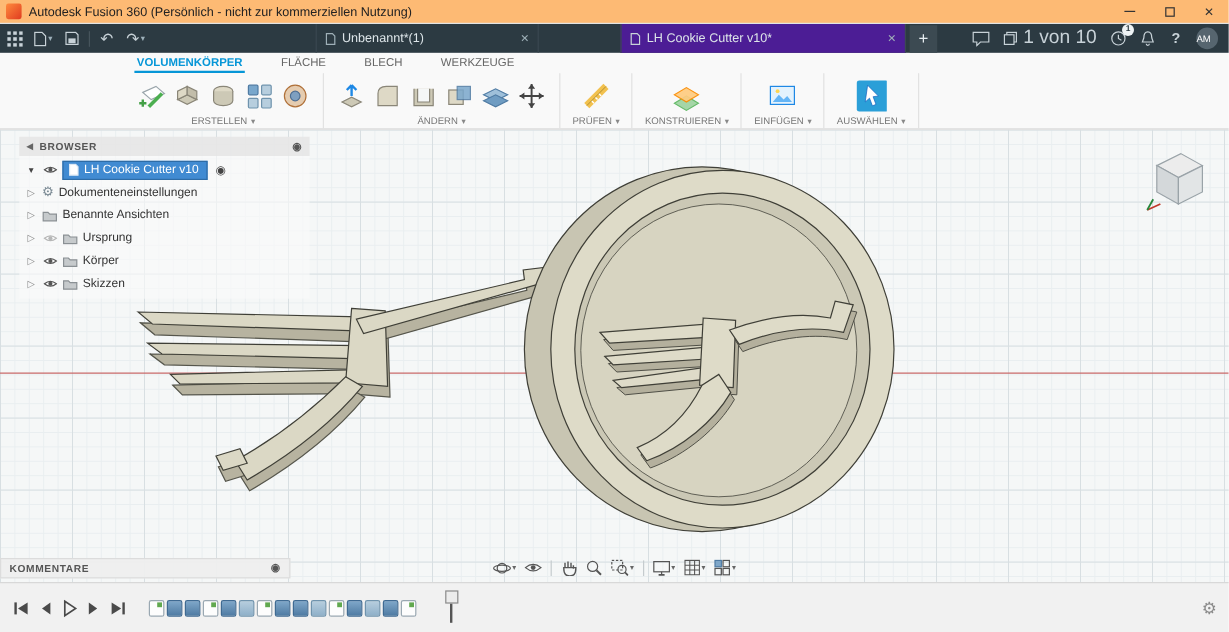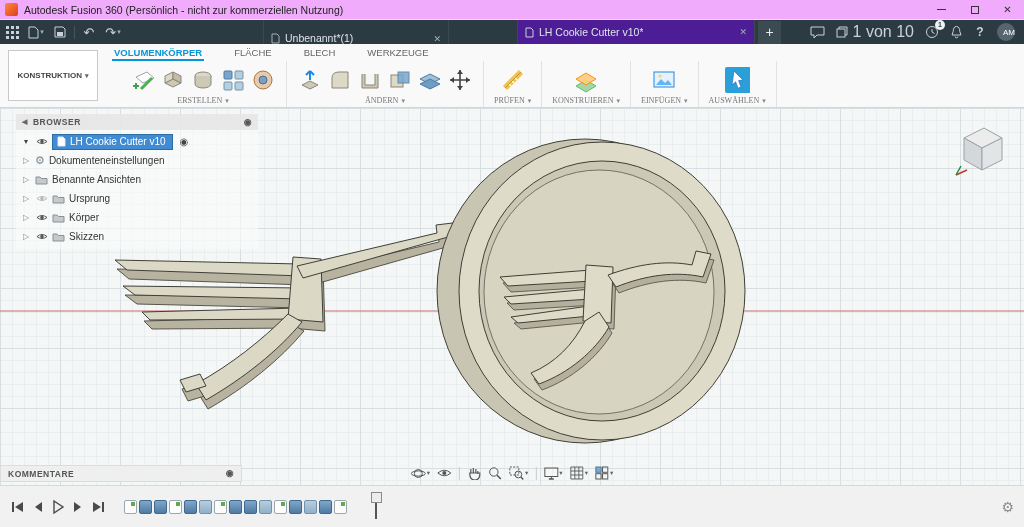--- a/index.html
+++ b/index.html
@@ -1,64 +1,64 @@
 <!DOCTYPE html>
 <html><head>
 <meta charset="utf-8">
 <style>
   * { margin:0; padding:0; box-sizing:border-box; }
   html,body { width:1024px; height:527px; overflow:hidden; }
   body { font-family:"Liberation Sans", sans-serif; background:#fff; position:relative; }
 
   
-  .titlebar { position:absolute; top:0; left:0; right:0; height:20px; background:#f0abfc;
+  .titlebar { position:absolute; top:0; left:0; right:0; height:20px; background:#fdba74;
     border-bottom:1px solid #e3e3e3; display:flex; align-items:center; gap:6px; padding-left:5px; z-index:60; }
   .app-logo { width:13px; height:13px; border-radius:2px; background:linear-gradient(135deg,#ff8a3c,#e03c20); flex:0 0 auto; }
   .title-text { font-size:10.5px; color:#222; white-space:nowrap; }
   .win-controls { margin-left:auto; display:flex; height:100%; }
   .win-btn { width:33px; display:flex; align-items:center; justify-content:center; color:#333; font-size:10px; }
   .min-glyph { width:9px; height:1px; border-bottom:1.5px solid #333; }
   .restore-glyph { width:8px; height:8px; border:1px solid #333; }
 
   
   .appbar { position:absolute; top:20px; left:0; right:0; height:24px; background:#2c3a42;
     display:flex; align-items:center; color:#c8d2d8; z-index:59; }
   .ab-icon { width:24px; height:24px; display:flex; align-items:center; justify-content:center; position:relative; flex:0 0 auto; }
   .ab-sep { width:1px; height:13px; background:#46545c; margin:0 2px; flex:0 0 auto; }
   .ab-caret { font-size:7px; color:#9db0ba; margin-left:1px; }
   .uglyph { font-size:13px; color:#c8d2d8; line-height:1; }
   .doc-tab { height:24px; display:flex; align-items:center; padding:0 7px; font-size:10.5px; color:#dde5e9;
     border-left:1px solid #3a4850; border-right:1px solid #3a4850; flex:0 0 auto; }
   .doc-tab .tab-label { white-space:nowrap; overflow:hidden; }
-  .doc-tab.t1 { margin-left:138px; width:186px;align-items:flex-end; }
+  .doc-tab.t1 { margin-left:138px; width:186px; }
   .doc-tab.t2 { margin-left:68px; width:238px; background:#4c1d95; }
   .tab-close { font-size:9px; color:#9fb0b8; margin-left:auto; padding-left:6px; }
   .tab-doc-icon { margin-right:5px; display:flex; }
   .add-tab { width:23px; height:23px; margin-left:3px; background:#3c4a52; color:#e6edf0; font-size:14px;
     display:flex; align-items:center; justify-content:center; flex:0 0 auto; }
   .flex-spacer { flex:1; }
   .pager { display:flex; align-items:center; gap:5px; font-size:16px; padding:0 6px; white-space:nowrap; }
   .badge { position:absolute; top:0; right:-1px; width:10px; height:10px; border-radius:50%;
     background:#eef3f5; color:#2c3a42; font-size:7px; font-weight:bold; line-height:10px; text-align:center; }
   .avatar { width:18px; height:18px; border-radius:50%; background:#56656f; color:#fff; font-size:8px;
-    display:flex; align-items:center; justify-content:flex-end; margin:0 9px 0 5px; flex:0 0 auto; }
+    display:flex; align-items:center; justify-content:flex-start; margin:0 9px 0 5px; flex:0 0 auto; }
   .help-glyph { font-size:12px; font-weight:bold; color:#c8d2d8; }
 
   
   .toolbar { position:absolute; top:44px; left:0; right:0; height:64px; background:#f9f9f9;
     border-bottom:1px solid #d5d5d5; z-index:58; }
   .workspace-box { position:absolute; left:8px; top:6px; width:90px; height:51px; background:#fff;
     border:1px solid #c9c9c9; display:flex; align-items:center; justify-content:center; gap:3px;
     font-size:8px; font-weight:bold; color:#444; }
   .ws-caret { font-size:7px; color:#666; }
   .ws-tabs { position:absolute; left:112px; top:0; height:17px; display:flex; gap:28px; align-items:stretch;
     font-size:9.5px; color:#666; }
   .ws-tab { display:flex; align-items:center; padding:0 2px; white-space:nowrap; }
   .ws-tab.active { color:#0696d7; font-weight:bold; box-shadow:inset 0 -2px 0 #0696d7; }
-  .tool-groups { position:absolute; left:120px; top:17px; bottom:0; display:flex;font-family:Liberation Serif, serif; }
+  .tool-groups { position:absolute; left:103px; top:17px; bottom:0; display:flex; }
   .tgroup { border-right:1px solid #e2e2e2; display:flex; flex-direction:column; align-items:center;
     justify-content:space-between; padding:2px 10px 2px; }
   .ticons { display:flex; align-items:center; gap:4px; flex:1; }
   .ticon { width:26px; height:26px; display:flex; align-items:center; justify-content:center; }
   .tlabel { font-size:8px; color:#777; display:flex; gap:3px; align-items:center; white-space:nowrap; }
   .tl-caret { font-size:7px; color:#888; }
 
   
   .canvas { position:absolute; top:108px; left:0; width:1024px; height:377px;
     background-color:#f5f7f7;
@@ -219,24 +219,20 @@
   </div>
   <div class="ab-icon">
       <span class="help-glyph">?</span>
     </div>
   <div class="avatar">
       <span>AM</span>
     </div>
 </div>
 
 <div class="toolbar">
-  <div class="workspace-box">
-    <span>KONSTRUKTION</span>
-    <span class="ws-caret">▾</span>
-  </div>
   <div class="ws-tabs">
     <div class="ws-tab active">
         <span>VOLUMENKÖRPER</span>
       </div>
     <div class="ws-tab">
         <span>FLÄCHE</span>
       </div>
     <div class="ws-tab">
         <span>BLECH</span>
       </div>

